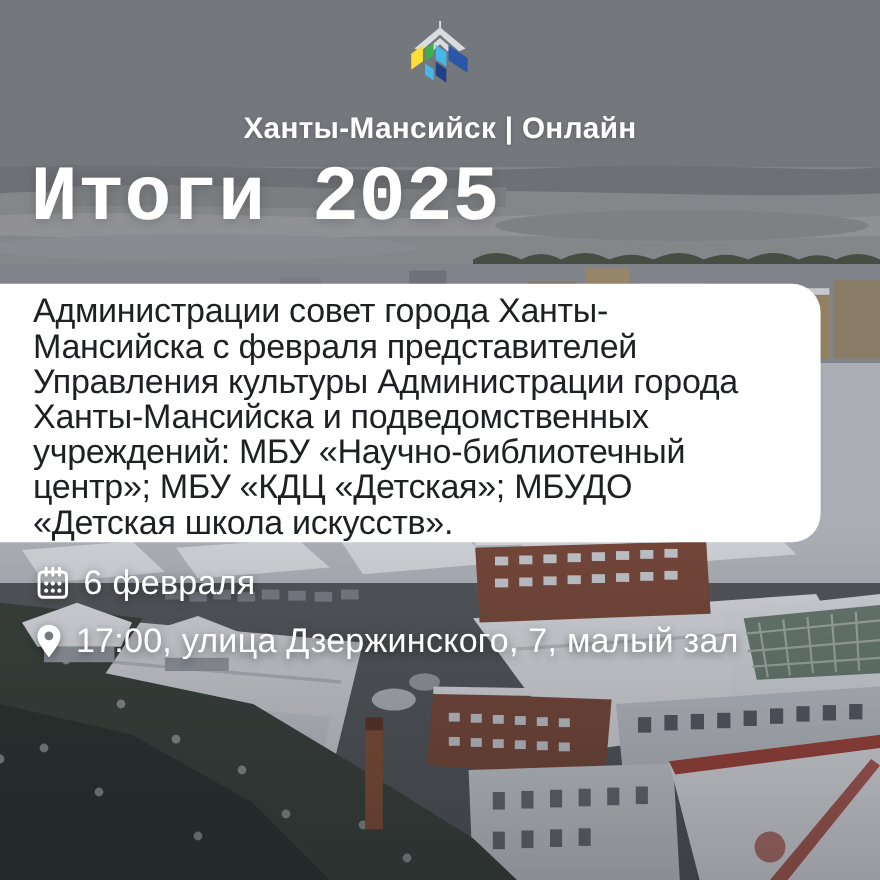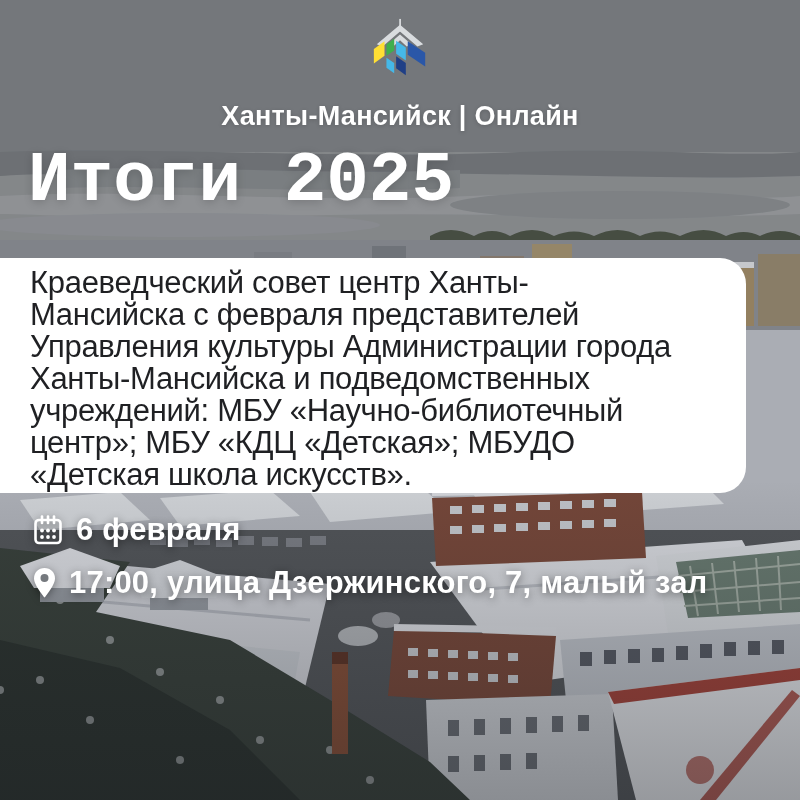--- a/index.html
+++ b/index.html
@@ -40,21 +40,21 @@
     font-size:31px; line-height:32px; color:#1f2023;
     letter-spacing:-0.3px; white-space:nowrap;
   }
 
   
   .details { position:absolute; left:33px; top:510px; }
   .detail-row { display:flex; align-items:center; gap:13px; height:40px; }
   .detail-row + .detail-row { margin-top:13px; }
   .detail-row .dicon { flex:0 0 auto; filter:drop-shadow(0 2px 4px rgba(0,0,0,.4)); }
   .detail-text {
-    color:#ffffff; font-size:31px; font-weight:700; letter-spacing:.2px;
+    color:#ffffff; font-size:31px; font-weight:400; letter-spacing:.2px;
     text-shadow:0 2px 8px rgba(0,0,0,.45); white-space:nowrap;
   }
 </style>
 </head>
 <body>
 
 <div class="poster">
 
   <svg class="bg" width="800" height="800" viewBox="0 0 800 800" aria-hidden="true">
 
@@ -245,21 +245,21 @@
       <polygon points="40,25 58,37 58,51 40,39" fill="#2a57a8"></polygon>
       <polygon points="18,42 26,47.5 26,58 18,52.5" fill="#45b8e8"></polygon>
       <polygon points="28,40.5 38,47.5 38,60 28,53" fill="#1f3f86"></polygon>
     </svg>
     <div class="brand-name">Ханты-Мансийск | Онлайн</div>
   </header>
 
   <h1 class="hero-title">Итоги 2025</h1>
 
   <section class="card">
-    <div class="line">Краеведческий совет центр Ханты-</div>
+    <div class="line">Администрации совет города Ханты-</div>
     <div class="line">Мансийска с февраля представителей</div>
     <div class="line">Управления культуры Администрации города</div>
     <div class="line">Ханты-Мансийска и подведомственных</div>
     <div class="line">учреждений: МБУ «Научно-библиотечный</div>
     <div class="line">центр»; МБУ «КДЦ «Детская»; МБУДО</div>
     <div class="line">«Детская школа искусств».</div>
   </section>
 
   <div class="details">
     <div class="detail-row">

